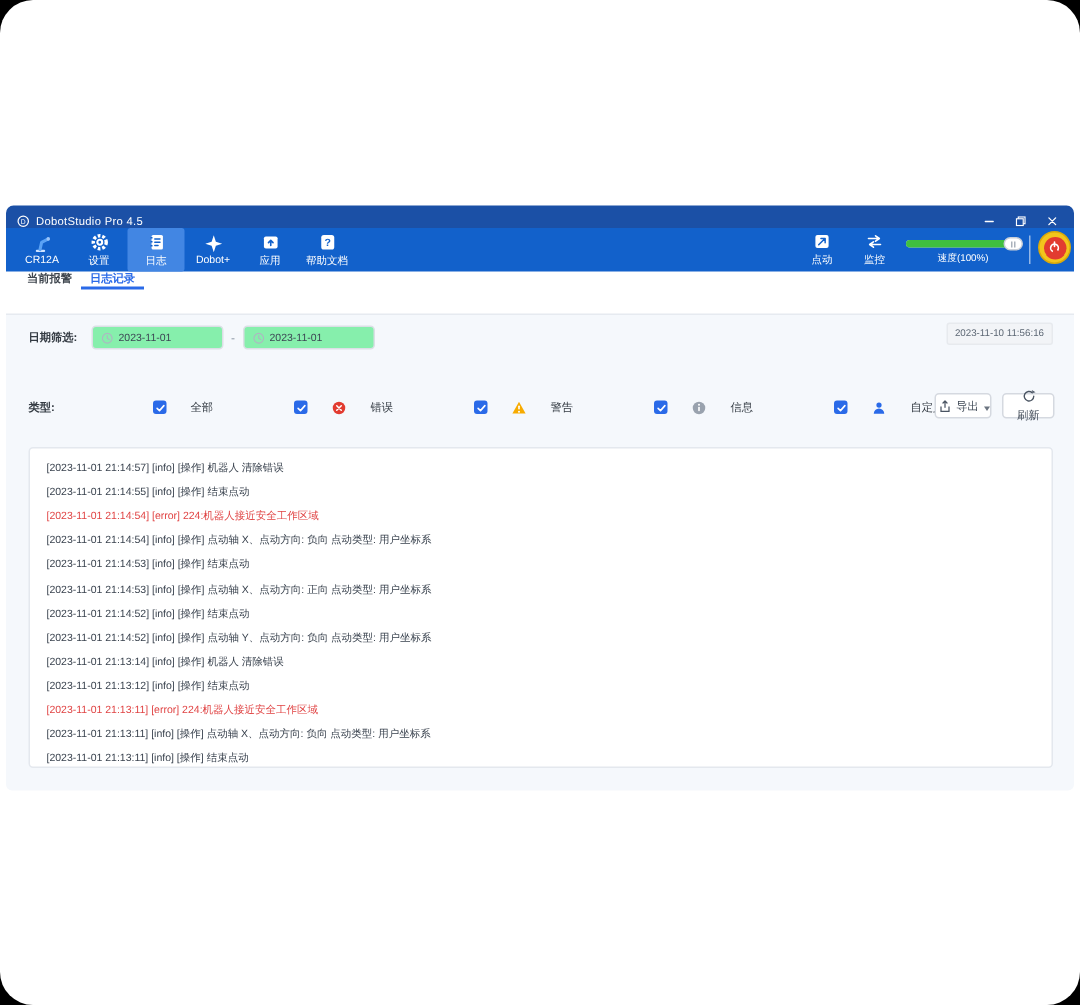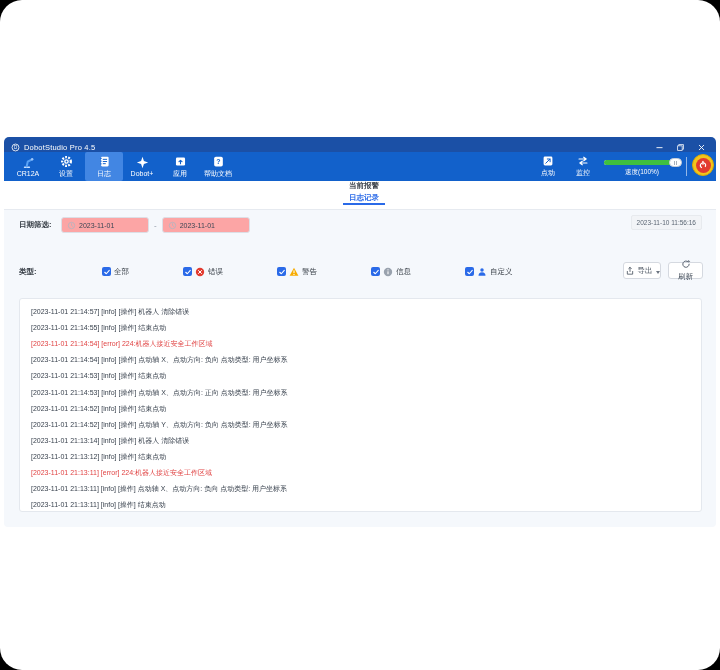--- a/index.html
+++ b/index.html
@@ -38,41 +38,41 @@
   .speed-track{position:relative;width:76px;height:5px;margin:2px auto 3px;border-radius:3px;background:#dfe7f0;}
   .speed-fill{position:absolute;left:0;top:0;bottom:0;border-radius:3px;background:var(--speed-green);}
   .speed-handle{position:absolute;top:-2px;width:13px;height:9px;background:#fff;border:1px solid #c9cfd8;border-radius:5px;display:flex;align-items:center;justify-content:center;gap:1.5px;}
   .speed-handle i{width:1px;height:4px;background:#aab2bc;}
   .nav-sep{position:absolute;left:682px;top:5px;width:1px;height:19px;background:rgba(255,255,255,.55);}
   .estop{position:absolute;left:688px;top:2px;width:22px;height:22px;border-radius:50%;background:var(--estop-ring);border:1px solid #d9a90a;display:flex;align-items:center;justify-content:center;}
   .estop-inner{width:15px;height:15px;border-radius:50%;background:var(--estop-red);display:flex;align-items:center;justify-content:center;}
   .estop-inner .icon{width:10px;height:10px;display:inline-flex;}
 
   
-  .tabbar{height:29px;background:#fff;border-bottom:1px solid #e6eaf0;display:flex;align-items:center;padding-left:8px;flex-direction:column;}
+  .tabbar{height:29px;background:#fff;border-bottom:1px solid #e6eaf0;display:flex;align-items:flex-start;padding-left:8px;}
   .tab{display:flex;align-items:center;padding:0 6px;font-size:7.5px;color:#40474f;border-bottom:2px solid transparent;font-weight:bold;}
   .tab.active{color:var(--accent-blue);border-bottom-color:var(--accent-blue);}
 
   
   .content{position:absolute;left:0;right:0;top:73px;bottom:0;background:#f5f8fc;border-radius:0 0 4px 4px;}
   .field-row{position:absolute;left:15px;display:flex;align-items:center;height:20px;}
   .row-date{top:5px;}
   .row-keyword{top:30px;}
   .row-type{top:53px;height:17px;}
   .field-label{width:42px;font-size:7.5px;font-weight:bold;color:#333a42;}
-  .input{height:16px;background:#fca5a5;border:1px solid #dcdfe6;border-radius:3px;display:flex;align-items:center;padding:0 5px;gap:3px;}
+  .input{height:16px;background:#86efac;border:1px solid #dcdfe6;border-radius:3px;display:flex;align-items:center;padding:0 5px;gap:3px;}
   .input .icon{width:9px;height:9px;display:inline-flex;flex:none;}
   .input input{border:none;outline:none;background:transparent;font-size:7px;color:#3c4654;width:100%;font-family:inherit;}
   .input input::placeholder{color:#b8bfc9;}
   .date-input{width:88px;}
   .range-sep{margin:0 5px;color:#8a94a2;font-size:8px;}
   .keyword-input{width:154px;}
   .time-chip{position:absolute;right:14px;top:5px;height:15px;background:#f2f4f7;border:1px solid #e7eaee;border-radius:2px;display:flex;align-items:center;padding:0 5px;font-size:6.5px;color:#5b6673;}
   .type-groups{display:flex;align-items:center;gap:13px;}
-  .type-group{display:flex;align-items:center;gap:3px;padding-left:41px;}
+  .type-group{display:flex;align-items:center;gap:16px;padding-left:41px;}
   .checkbox{width:9px;height:9px;border-radius:2px;background:var(--accent-blue);display:inline-flex;align-items:center;justify-content:center;flex:none;}
   .checkbox .icon{width:8px;height:8px;display:inline-flex;}
   .type-icon{width:10px;height:10px;display:inline-flex;flex:none;}
   .type-label{font-size:7.5px;color:#333a42;}
   .btn{position:absolute;top:52px;height:17px;background:#fff;border:1px solid #d5d9e0;border-radius:3px;display:flex;align-items:center;justify-content:center;gap:3px;font-size:7.5px;color:#3f4956;}
   .btn .icon{width:10px;height:10px;display:inline-flex;}
   .btn-export{right:55px;width:38px;}
   .btn-refresh{right:13px;width:35px;flex-direction:column;}
   .caret{width:0;height:0;border-left:2.5px solid transparent;border-right:2.5px solid transparent;border-top:3px solid #6b7480;margin-top:3px;}
 

